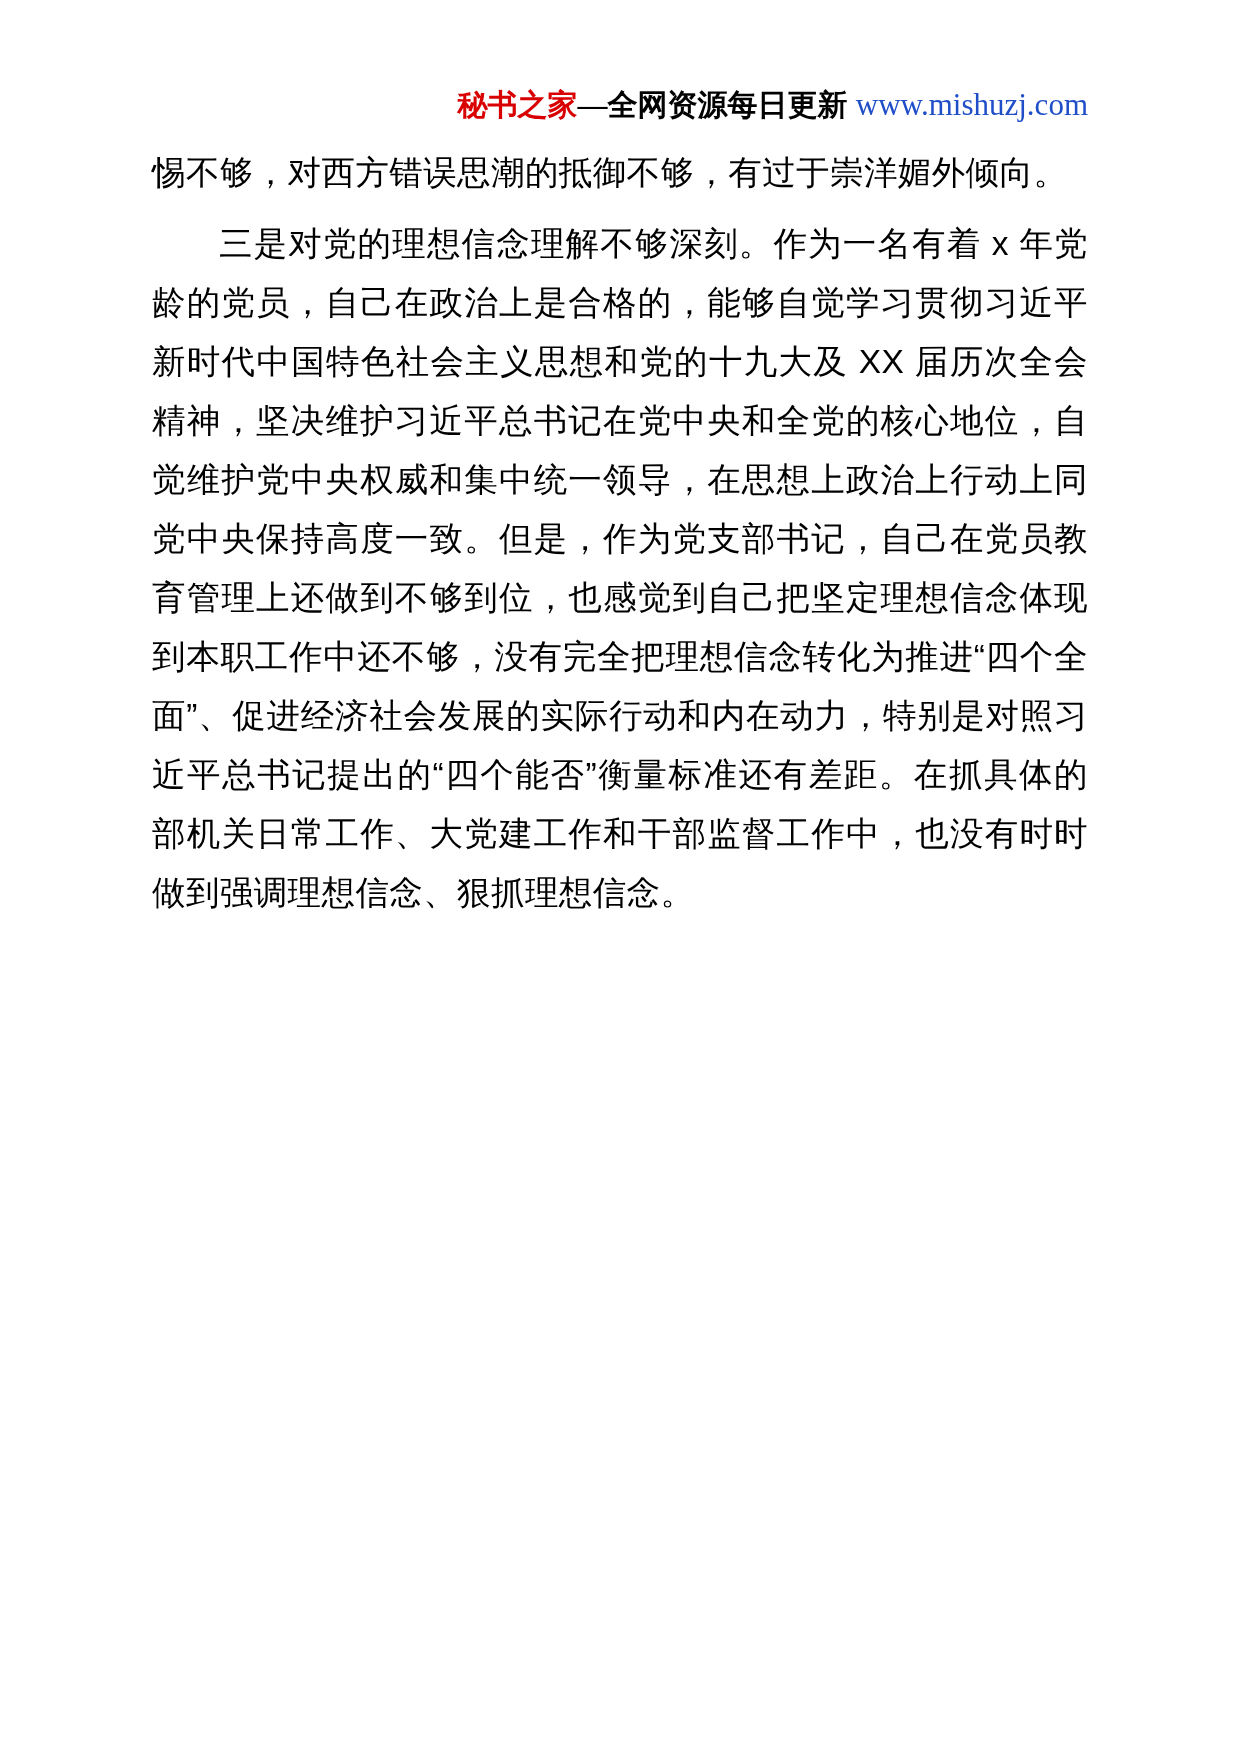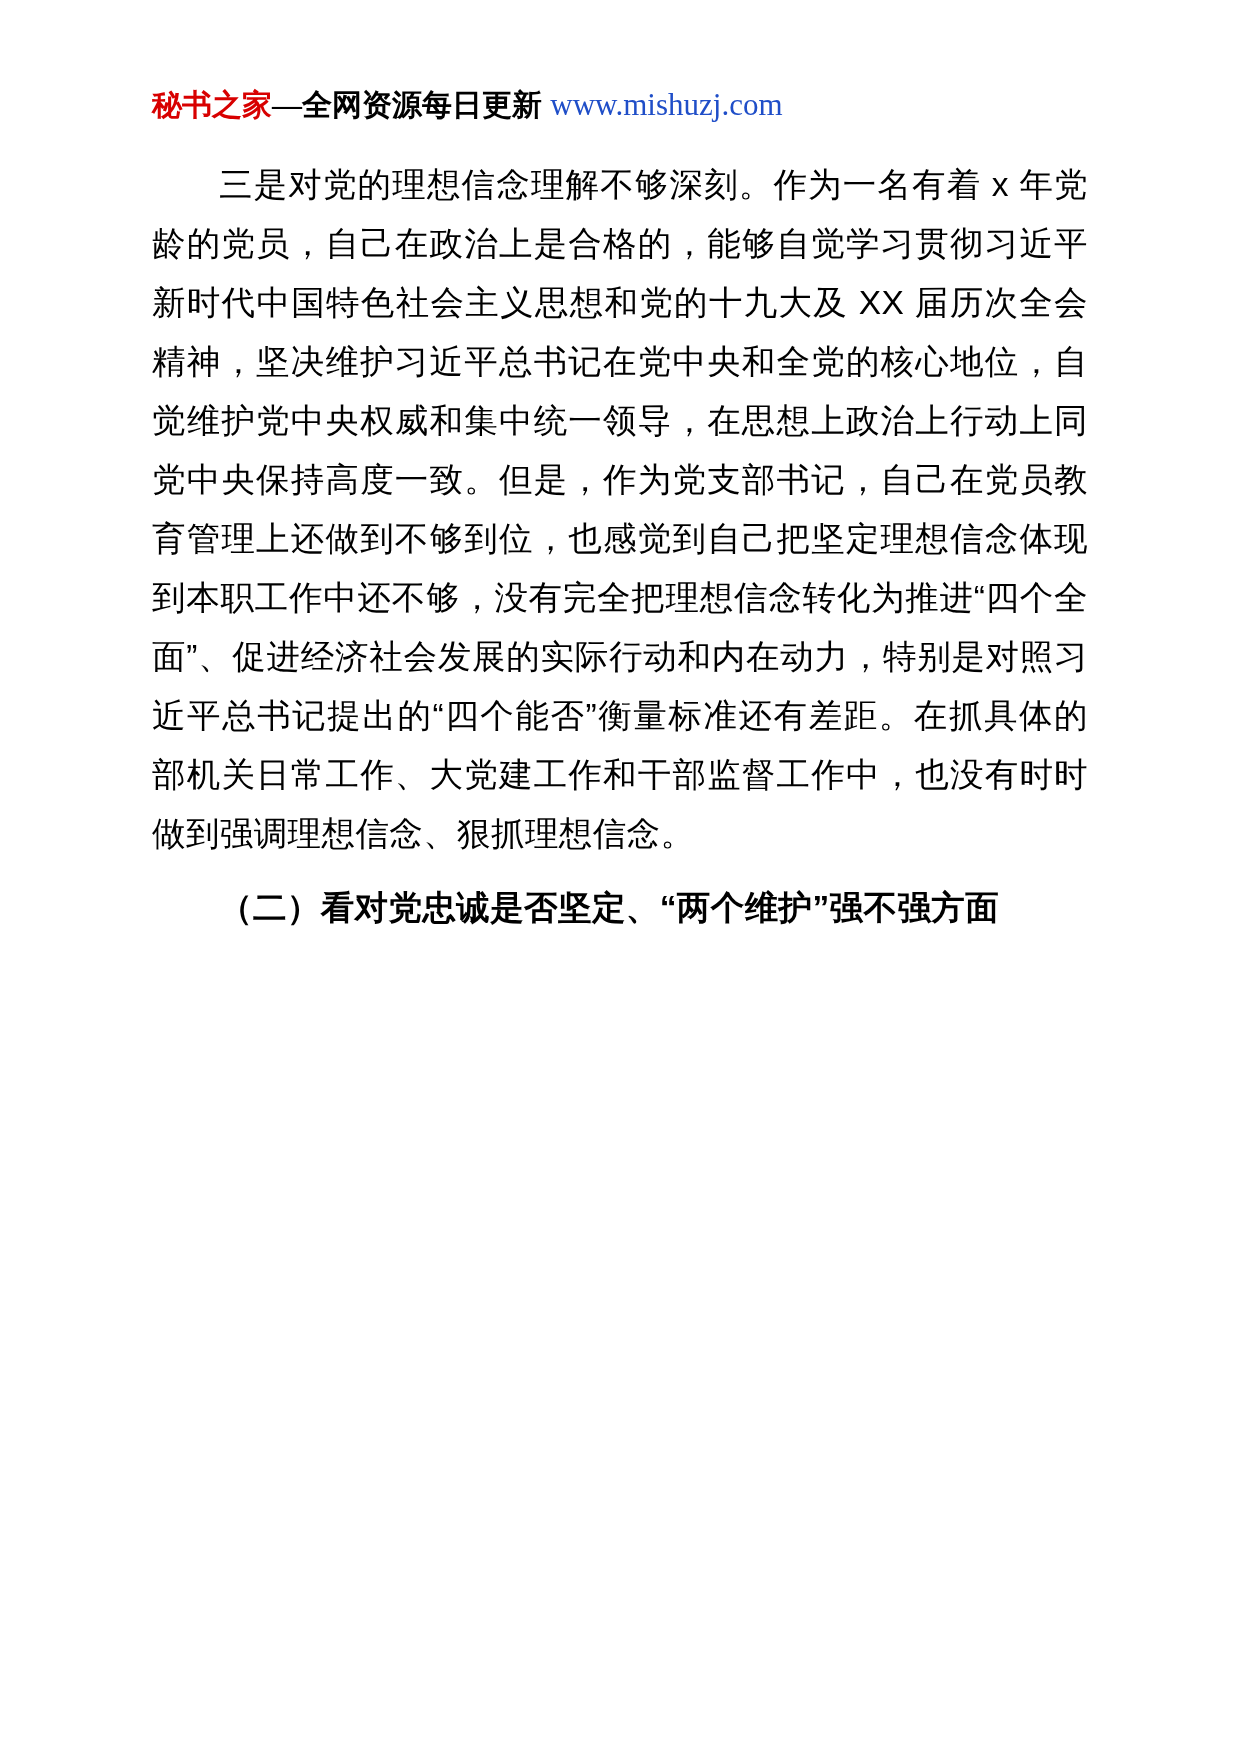--- a/index.html
+++ b/index.html
@@ -16,21 +16,21 @@
     overflow: hidden;
   }
   .page {
     position: relative;
     width: 1240px;
     height: 1754px;
     box-sizing: border-box;
     padding: 0 152px;
   }
   .watermark {
-    text-align: left;
+    text-align: right;
     padding-top: 86px;
     font-size: 30px;
     line-height: 1.2;
     white-space: nowrap;
     letter-spacing: 0px;
   }
   .wm-brand {
     color: #d80000;
     font-weight: bold;
     font-family: "Liberation Serif", serif;
@@ -85,23 +85,23 @@
 <body>
 
 <div class="page">
 
   <div class="watermark">
     <span class="wm-brand">秘书之家</span><span class="wm-dash">—</span><span class="wm-text">全网资源每日更新</span> <span class="wm-url">www.mishuzj.com</span>
   </div>
 
   <div class="doc-body">
 
+    <p class="para">惕不够，对西方错误思潮的抵御不够，有过于崇洋媚外倾向。</p>
     <div class="gap"></div>
 
     <div class="gap"></div>
 
     <p class="para indent">三是对党的理想信念理解不够深刻。作为一名有着 x 年党龄的党员，自己在政治上是合格的，能够自觉学习贯彻习近平新时代中国特色社会主义思想和党的十九大及 XX 届历次全会精神，坚决维护习近平总书记在党中央和全党的核心地位，自觉维护党中央权威和集中统一领导，在思想上政治上行动上同党中央保持高度一致。但是，作为党支部书记，自己在党员教育管理上还做到不够到位，也感觉到自己把坚定理想信念体现到本职工作中还不够，没有完全把理想信念转化为推进“四个全面”、促进经济社会发展的实际行动和内在动力，特别是对照习近平总书记提出的“四个能否”衡量标准还有差距。在抓具体的部机关日常工作、大党建工作和干部监督工作中，也没有时时做到强调理想信念、狠抓理想信念。</p>
     <div class="heading-gap"></div>
 
-    <p class="heading">（二）看对党忠诚是否坚定、“两个维护”强不强方面</p>
 
   </div>
 </div>
 
 </body></html>

